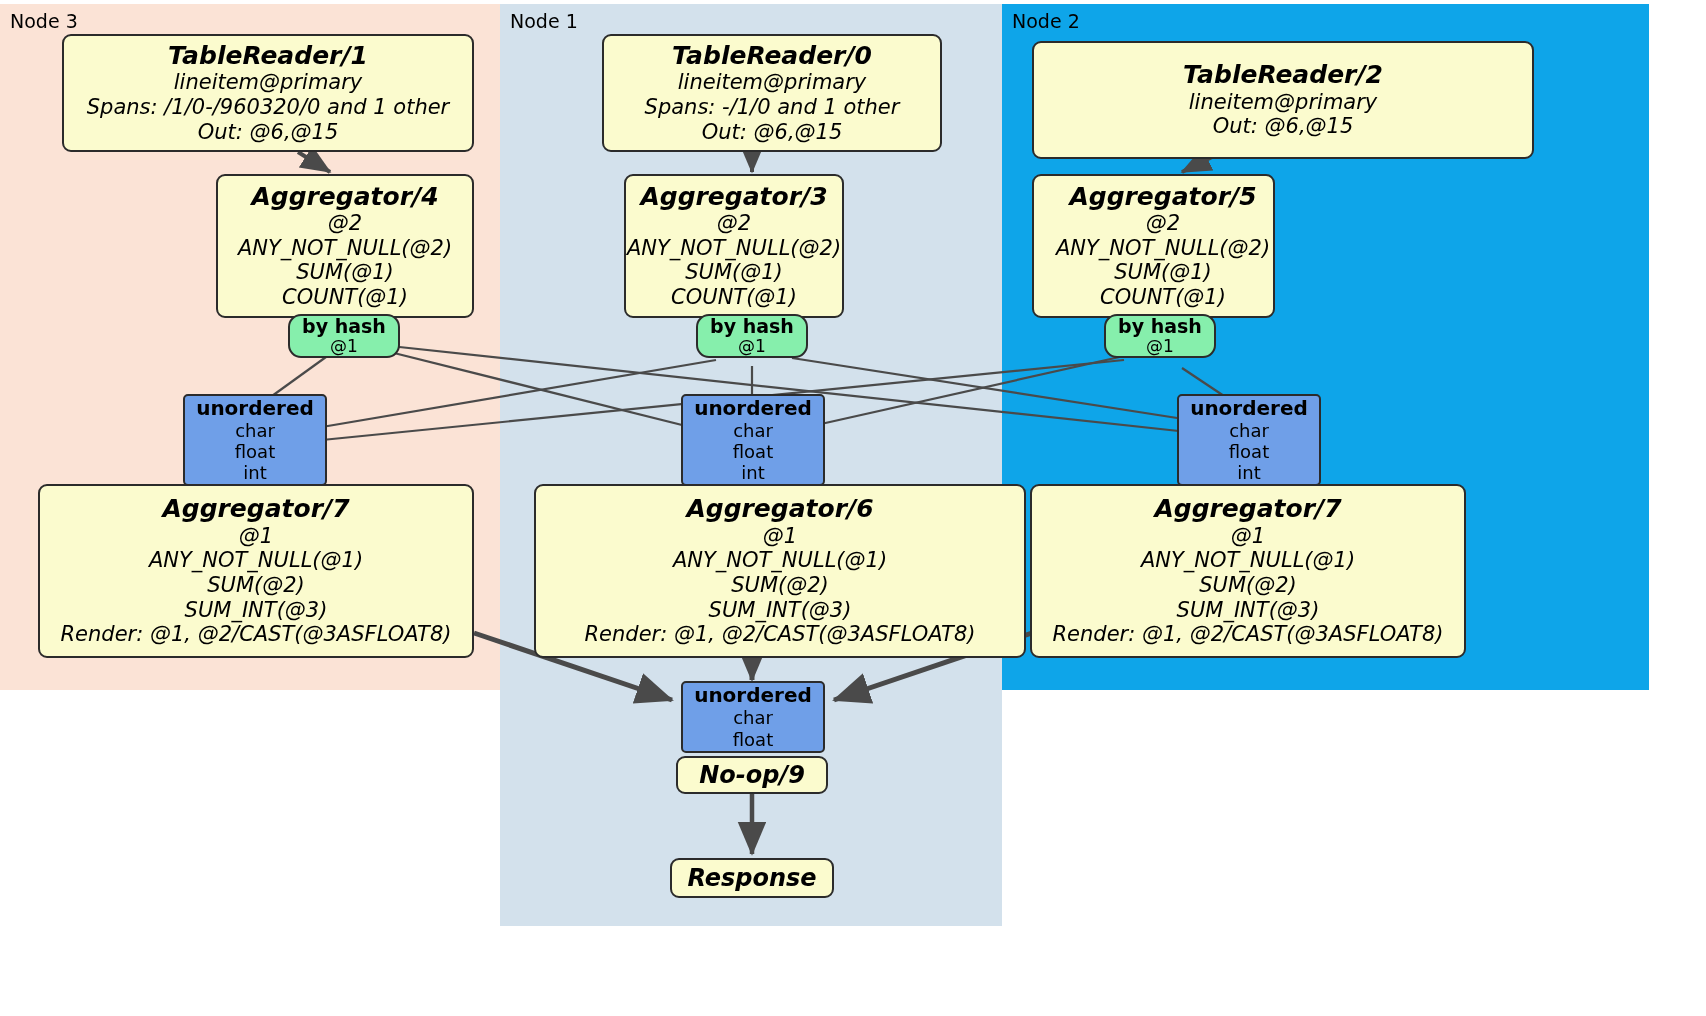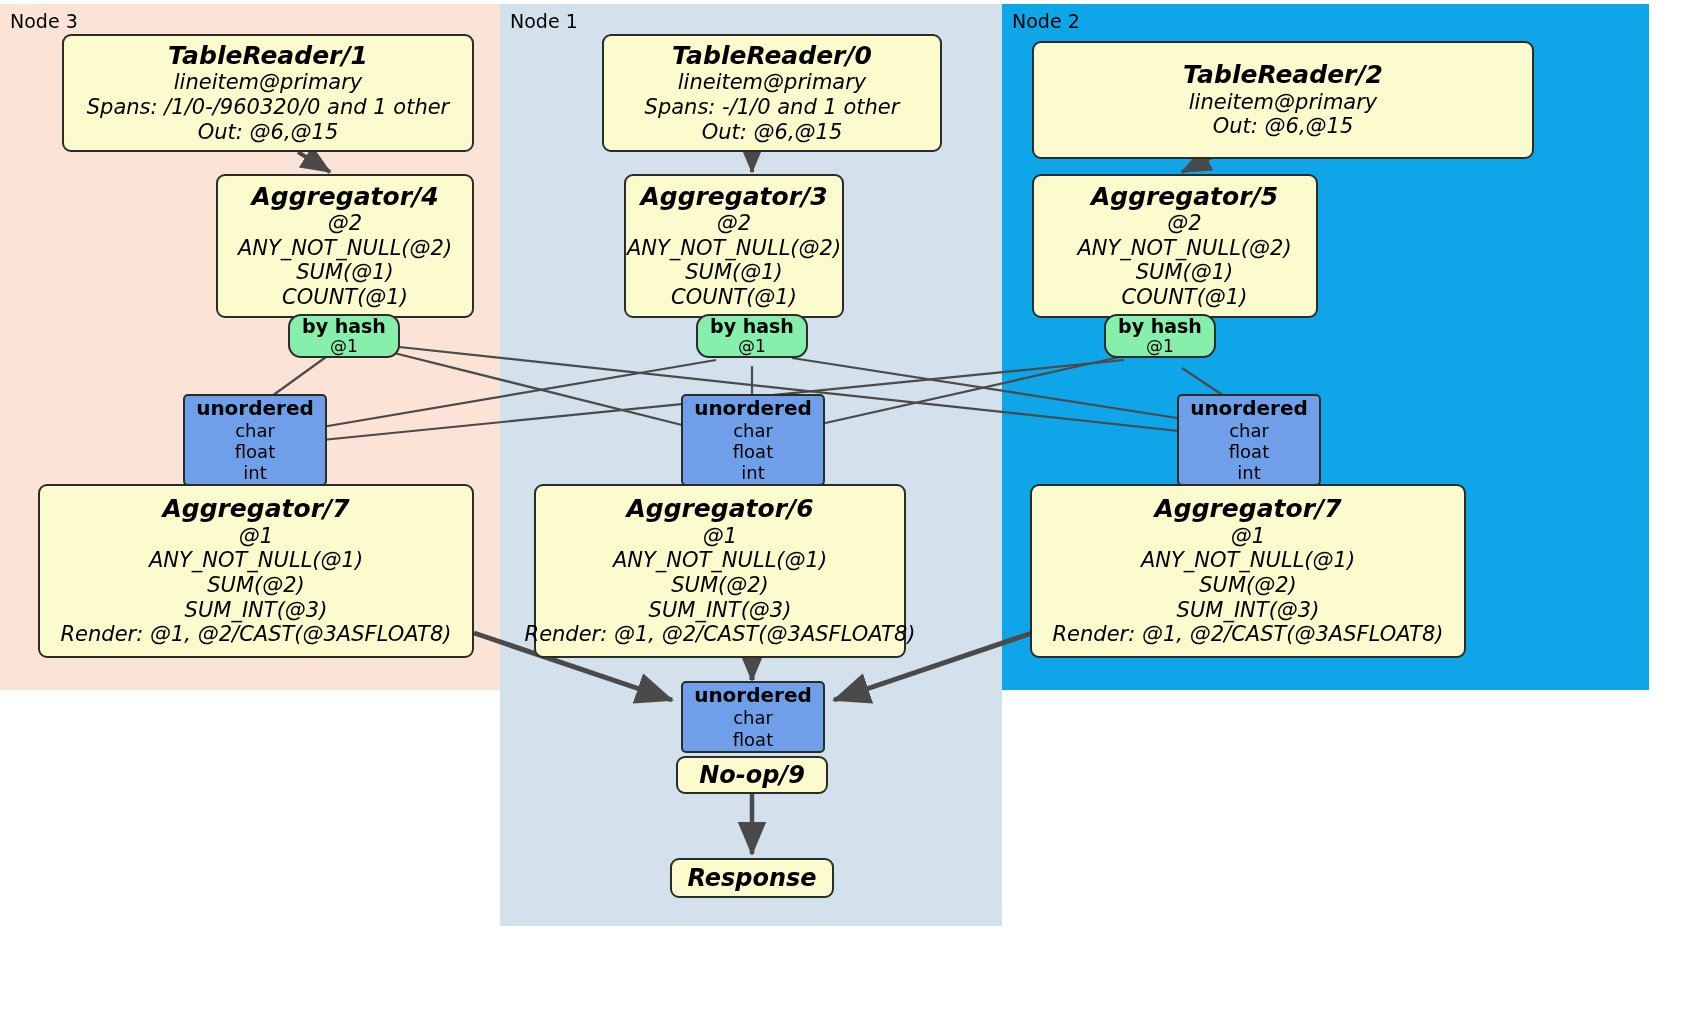--- a/index.html
+++ b/index.html
@@ -125,21 +125,21 @@
   </div>
 
   <div class="nodebox proc" style="left:624px;top:174px;width:220px;height:144px;">
     <div class="t-title">Aggregator/3</div>
     <div class="t-sub">@2</div>
     <div class="t-sub">ANY_NOT_NULL(@2)</div>
     <div class="t-sub">SUM(@1)</div>
     <div class="t-sub">COUNT(@1)</div>
   </div>
 
-  <div class="nodebox proc" style="left:1032px;top:174px;width:286px;height:144px;padding-left:19px;">
+  <div class="nodebox proc" style="left:1032px;top:174px;width:243px;height:144px;padding-left:19px;">
     <div class="t-title">Aggregator/5</div>
     <div class="t-sub">@2</div>
     <div class="t-sub">ANY_NOT_NULL(@2)</div>
     <div class="t-sub">SUM(@1)</div>
     <div class="t-sub">COUNT(@1)</div>
   </div>
 
   <div class="nodebox router" style="left:288px;top:314px;width:112px;height:44px;">
     <div class="r-title">by hash</div>
     <div class="r-sub">@1</div>
@@ -178,21 +178,21 @@
 
   <div class="nodebox proc" style="left:38px;top:484px;width:436px;height:174px;">
     <div class="t-title">Aggregator/7</div>
     <div class="t-sub">@1</div>
     <div class="t-sub">ANY_NOT_NULL(@1)</div>
     <div class="t-sub">SUM(@2)</div>
     <div class="t-sub">SUM_INT(@3)</div>
     <div class="t-sub">Render: @1, @2/CAST(@3ASFLOAT8)</div>
   </div>
 
-  <div class="nodebox proc" style="left:534px;top:484px;width:372px;height:174px;">
+  <div class="nodebox proc" style="left:534px;top:484px;width:492px;height:174px;">
     <div class="t-title">Aggregator/6</div>
     <div class="t-sub">@1</div>
     <div class="t-sub">ANY_NOT_NULL(@1)</div>
     <div class="t-sub">SUM(@2)</div>
     <div class="t-sub">SUM_INT(@3)</div>
     <div class="t-sub">Render: @1, @2/CAST(@3ASFLOAT8)</div>
   </div>
 
   <div class="nodebox proc" style="left:1030px;top:484px;width:436px;height:174px;">
     <div class="t-title">Aggregator/7</div>

